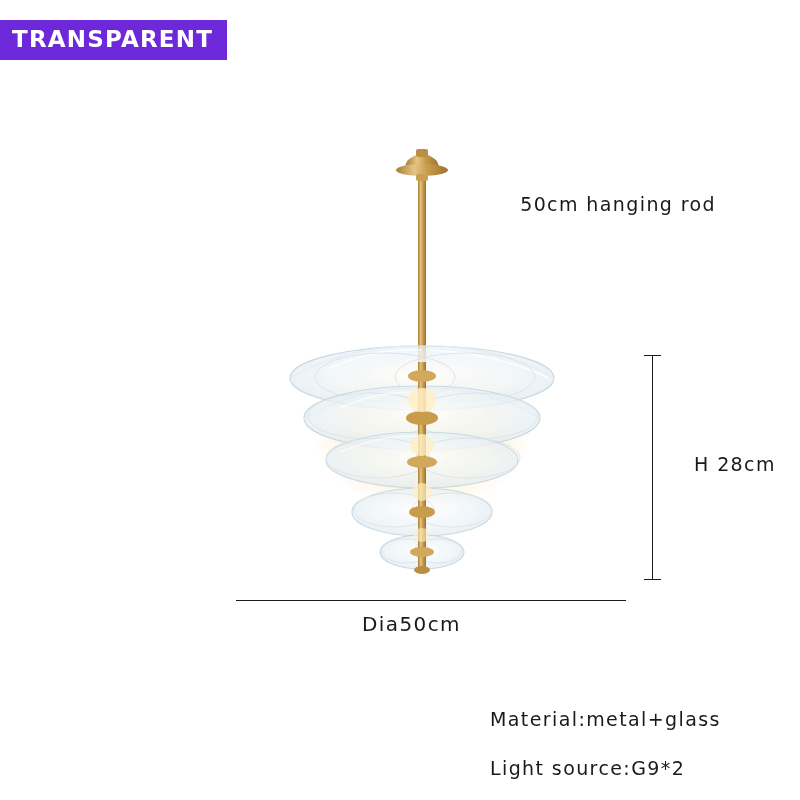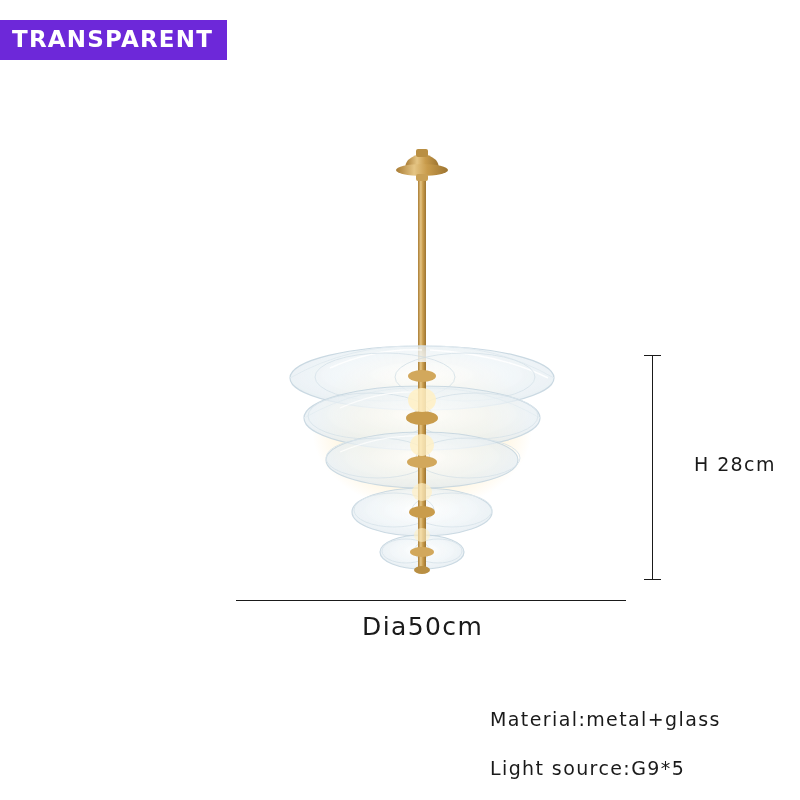--- a/index.html
+++ b/index.html
@@ -49,21 +49,21 @@
   #rod-note-line2 { display: block; }
 
   #height-label {
     left: 694px;
     top: 453px;
     font-size: 19px;
   }
   #dia-label {
     left: 362px;
     top: 612px;
-    font-size: 25px;
+    font-size: 20px;
   }
   #material-label {
     left: 490px;
     top: 708px;
     font-size: 19px;
   }
   #light-source-label {
     left: 490px;
     top: 757px;
     font-size: 19px;
@@ -209,18 +209,19 @@
     </g>
   </svg>
 </div>
 
 <div id="dia-rule"></div>
 <div id="height-rule"></div>
 <div id="height-rule-top"></div>
 <div id="height-rule-bottom"></div>
 
 <div class="note" id="rod-note">
+  <span>50cm hanging rod</span>
 </div>
 
 <div class="note" id="height-label">H 28cm</div>
 <div class="note" id="dia-label">Dia50cm</div>
 <div class="note" id="material-label">Material:metal+glass</div>
-<div class="note" id="light-source-label">Light source:G9*5</div>
+<div class="note" id="light-source-label">Light source:G9*2</div>
 
 </body></html>

